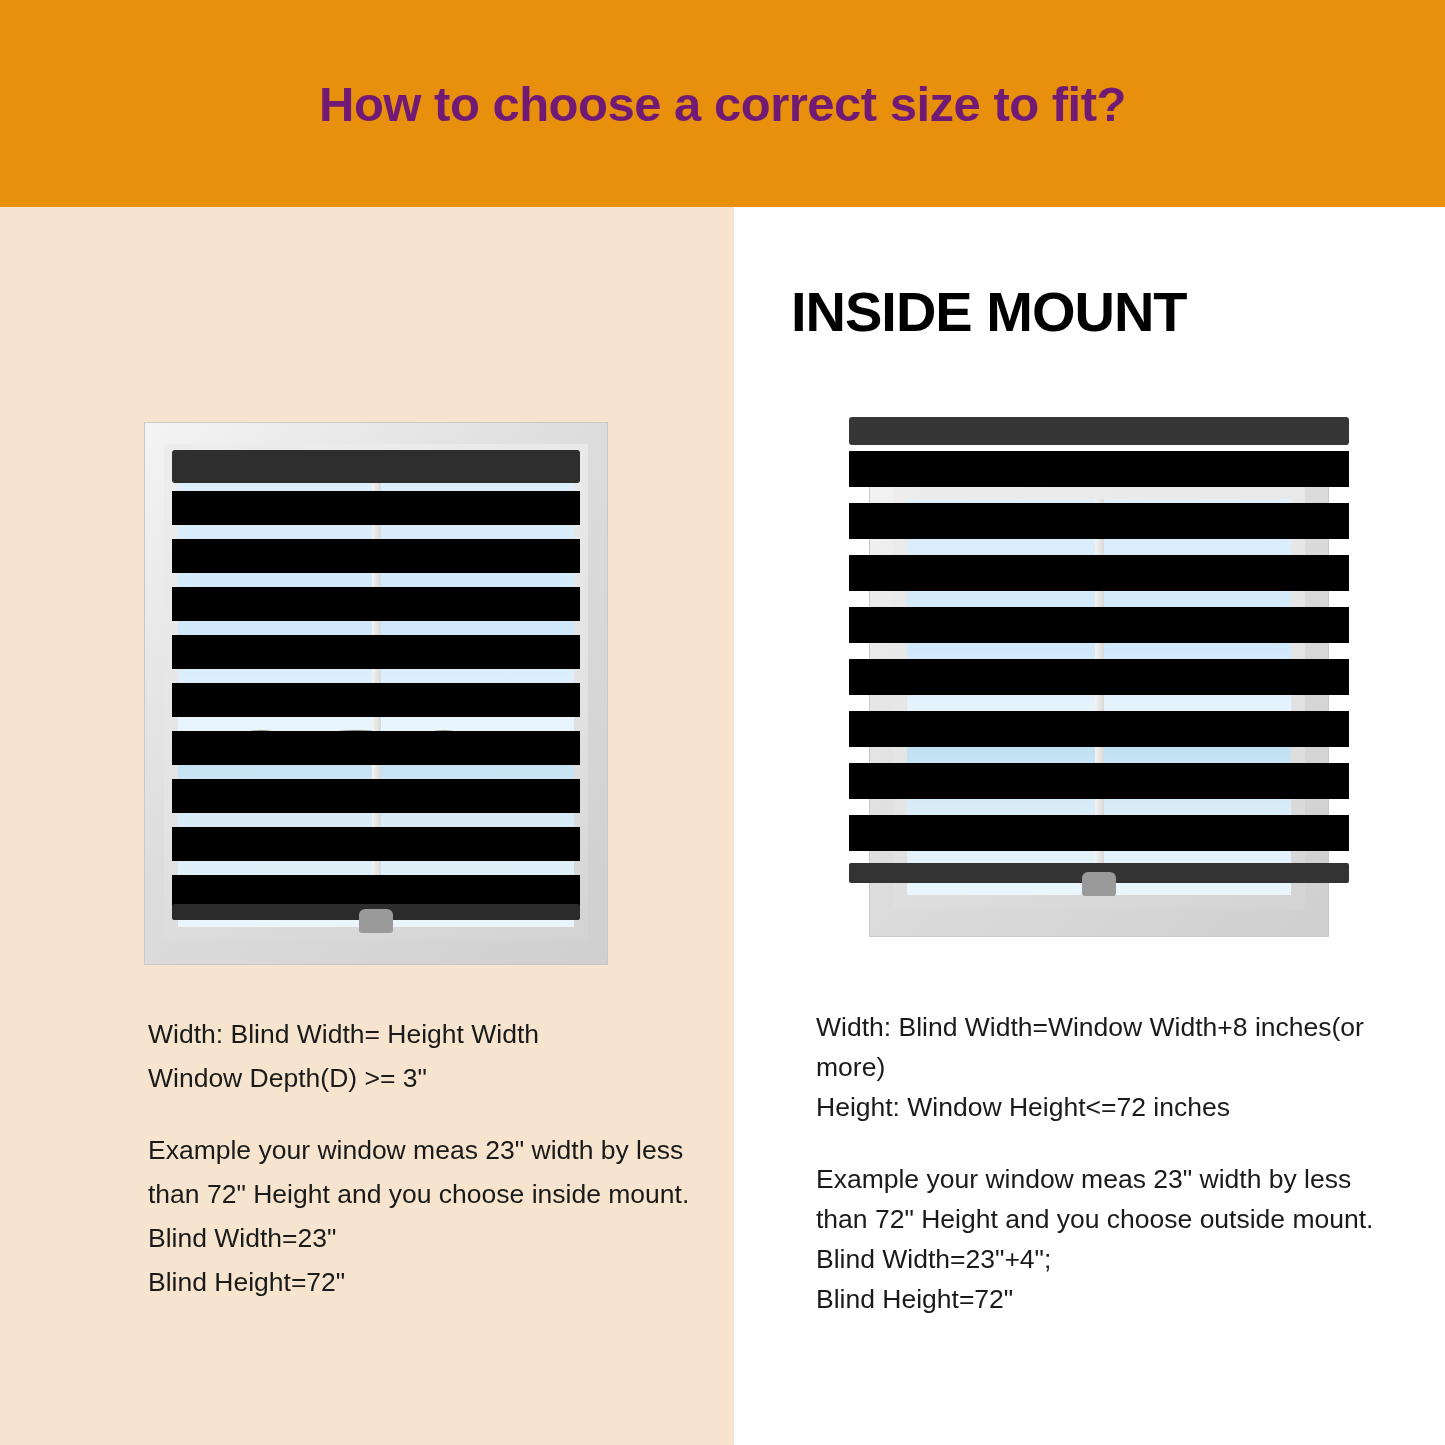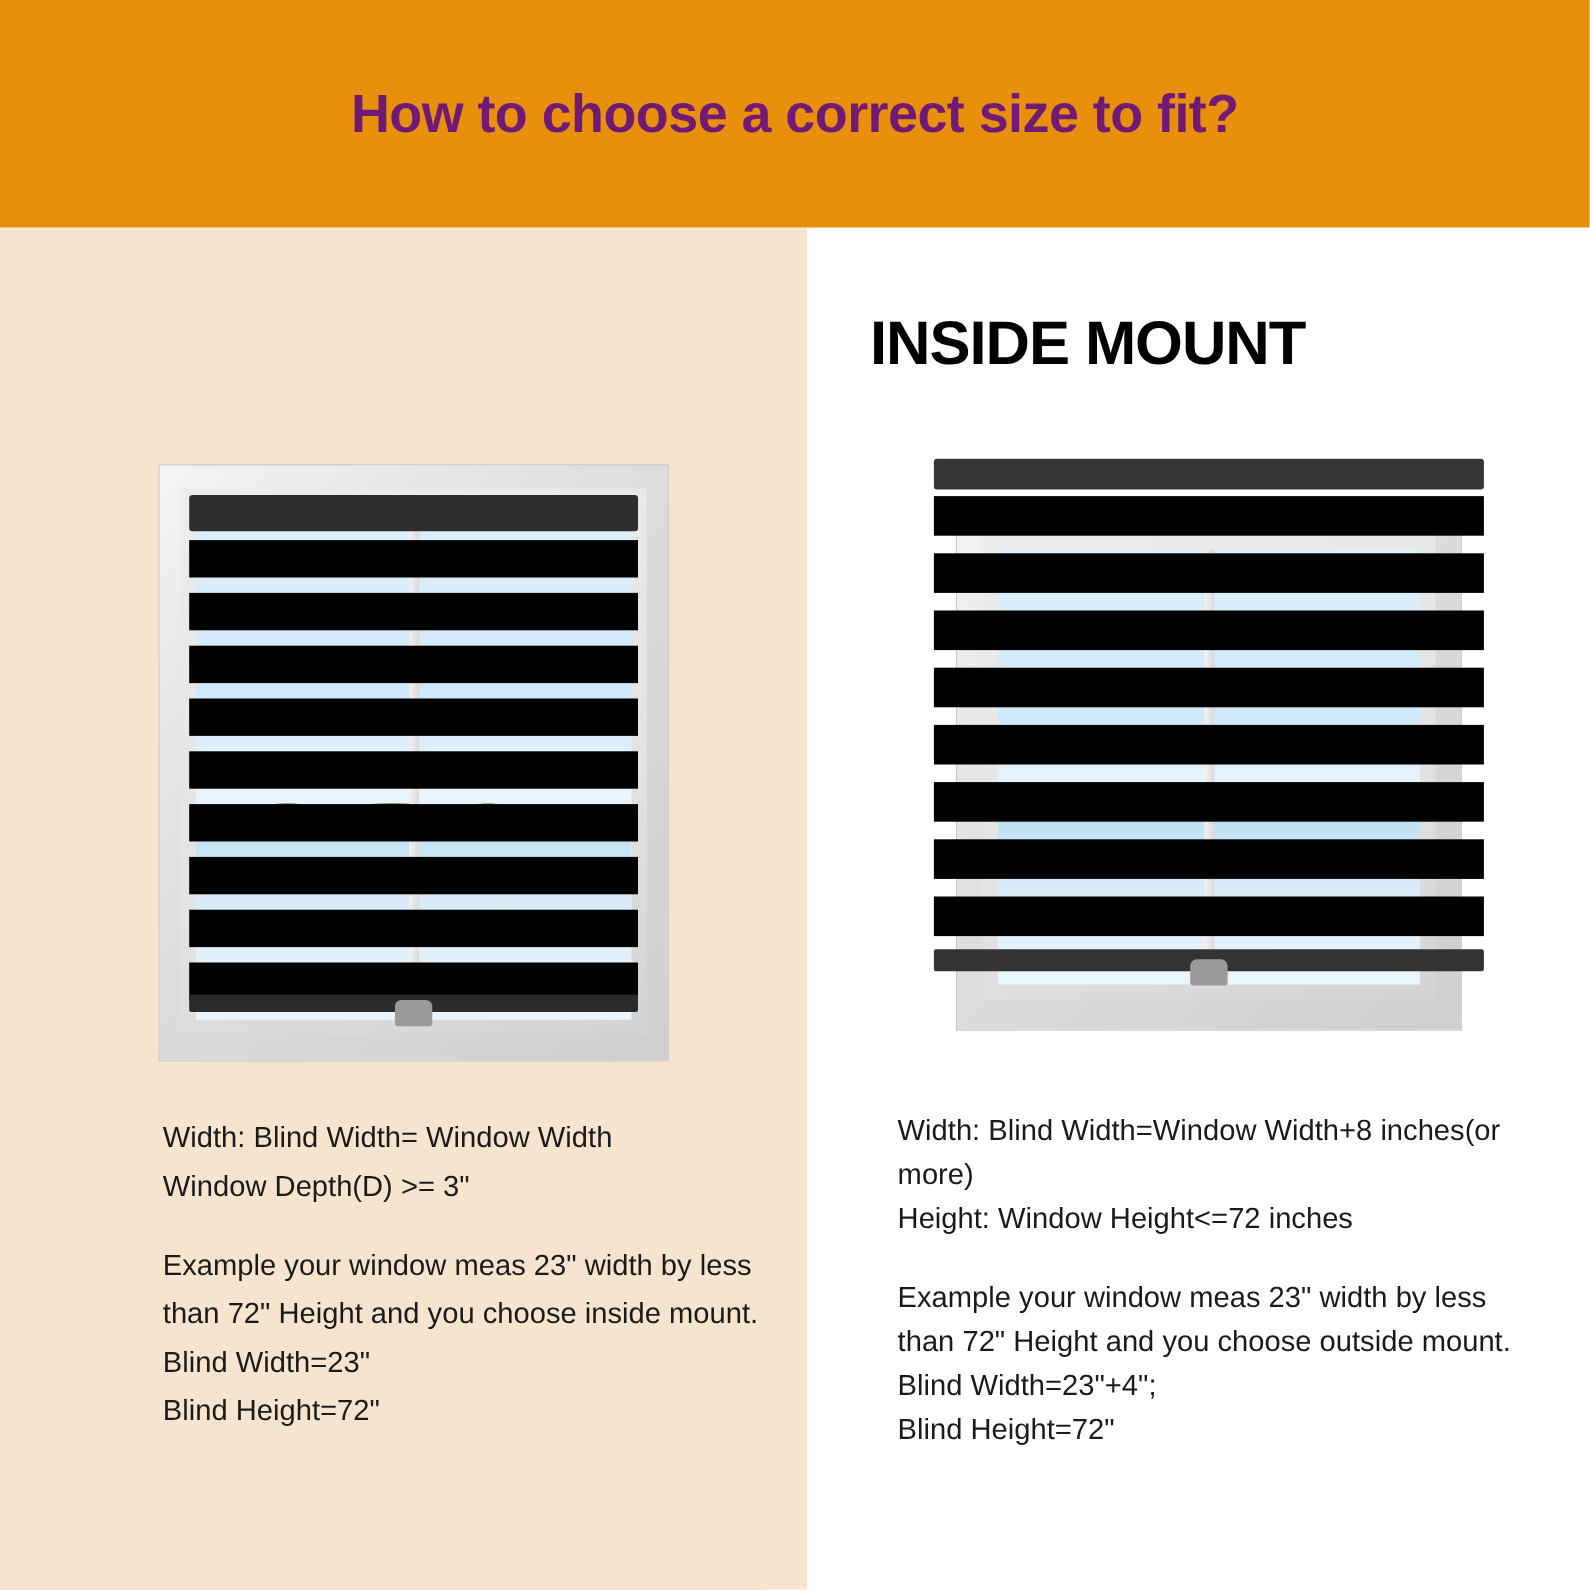--- a/index.html
+++ b/index.html
@@ -262,21 +262,21 @@
             <div class="slat" style="top:344px;height:34px;"></div>
             <div class="slat" style="top:392px;height:34px;"></div>
           </div>
           <div class="bottomrail">
             <div class="pull"></div>
           </div>
         </div>
       </div>
 
       <div class="spec">
-        <p>Width: Blind Width= Window Width</p>
+        <p>Width: Blind Width= Height Width</p>
         <p>Window Depth(D) &gt;= 3"</p>
         <div class="gap"></div>
         <p>Example your window meas 23" width by less than 72" Height and you choose inside mount.</p>
         <p>Blind Width=23"</p>
         <p>Blind Height=72"</p>
       </div>
     </div>
 
     <div class="panel panel-right">
       <div class="panel-title">INSIDE MOUNT</div>

